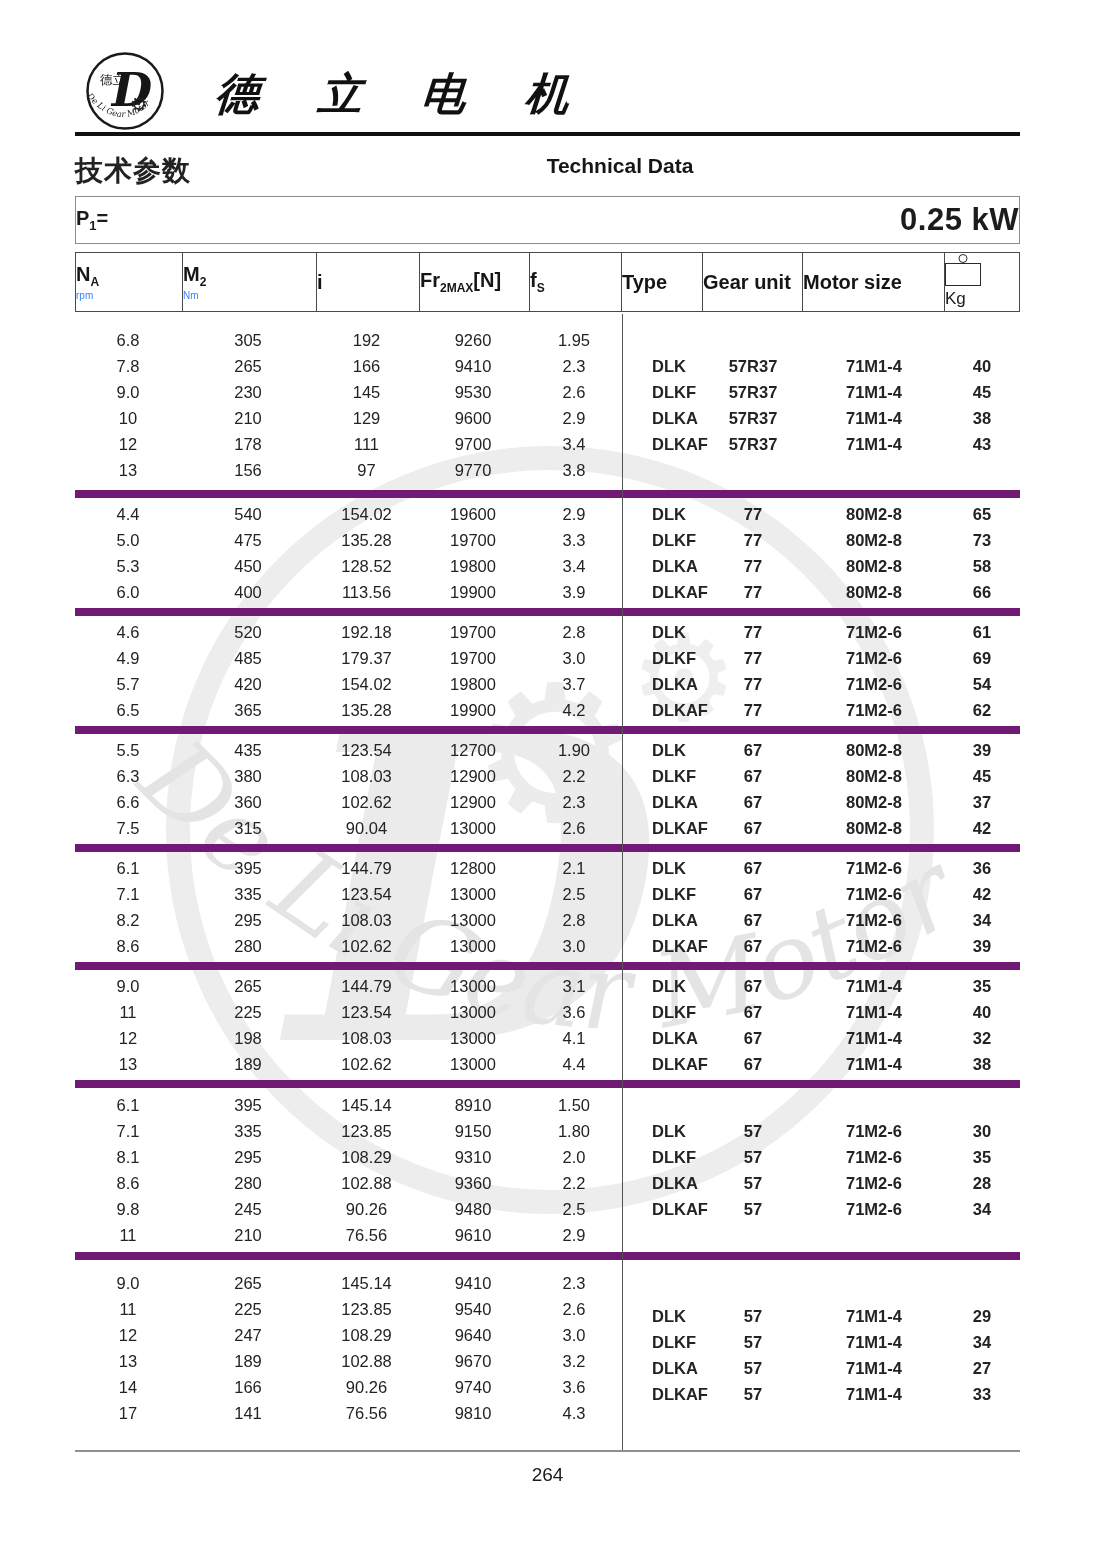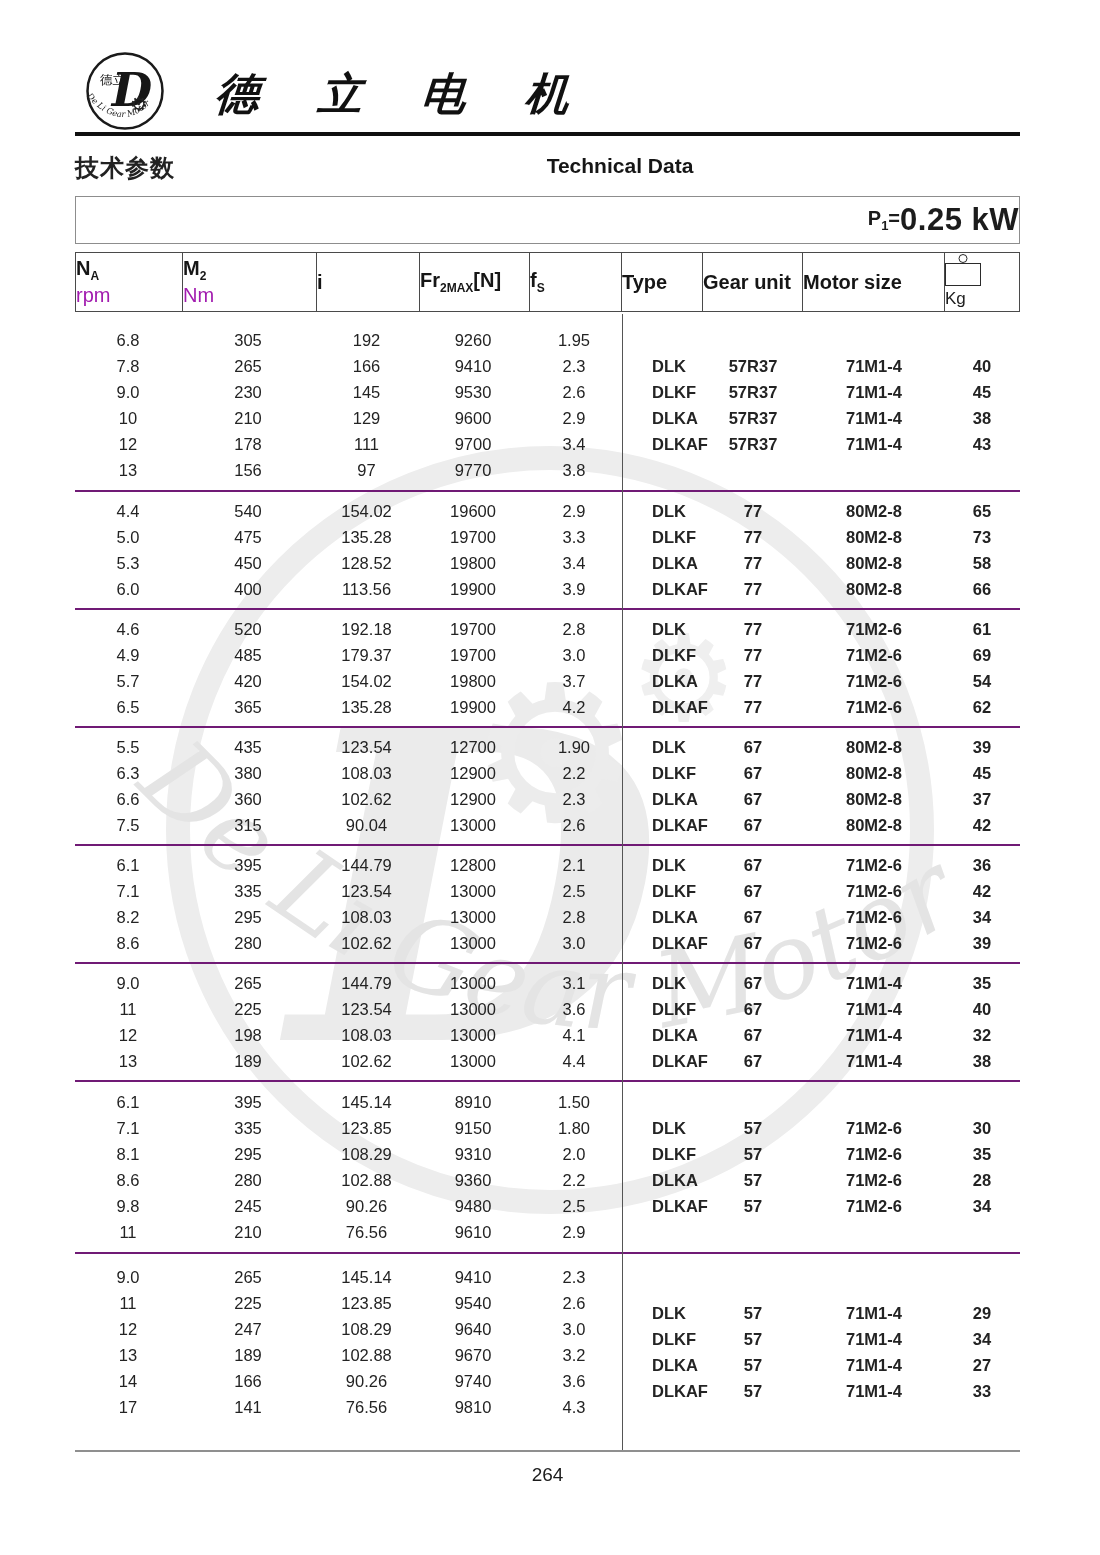--- a/index.html
+++ b/index.html
@@ -15,49 +15,49 @@
   .header-row { display:flex; align-items:center; height:72px;gap:12px; }
   .logo-wrap { width:100px; height:84px; margin-top:-6px; }
   .brand-title {
     font-family:"DejaVu Serif","Liberation Serif",serif;
     font-weight:bold; font-style:italic; font-size:44px; letter-spacing:22px;
     margin-left:28px; color:#111; transform:skewX(-4deg);
   }
   .brand-rule { width:945px; height:4px; background:#101010; margin-top:2px; }
 
   .section-row { position:relative; margin-top:16px; height:32px; }
-  .title-zh { font-size:24px; font-weight:bold; color:#222; letter-spacing:1px; }
+  .title-zh { font-size:28px; font-weight:bold; color:#222; letter-spacing:1px; }
   .title-en { position:absolute; top:2px; left:0; right:0; text-align:center; padding-left:225px;
               font-size:21px; font-weight:bold; color:#161616; }
 
   .power-box { margin-top:12px; width:945px; height:48px; border:1.5px solid #8d8d8d;
-               display:flex; align-items:center; justify-content:flex-end; }
+               display:flex; align-items:center; justify-content:space-between; }
   .power-sym { font-size:20px; font-weight:bold; }
   .power-sym sub { font-size:13px; font-weight:bold; }
   .power-val { font-size:31px; font-weight:bold; letter-spacing:0.5px; }
 
   
   .thead { margin-top:8px; width:945px; height:60px; border:1.6px solid #4a4a4a;
            display:grid; grid-template-columns:106px 134px 103px 110px 92px 81px 100px 142px 74px; }
   .th { border-left:1.4px solid #4a4a4a; display:flex; flex-direction:column;
         justify-content:center; line-height:1.15; }
   .th:first-child { border-left:none; }
   .th-main { font-size:20px; font-weight:bold; color:#161616; }
   .th-main sub { font-size:12px; font-weight:bold; }
-  .th-unit { font-size:20px; color:#a21caf; }
+  .th-unit { font-size:10px; color:#3b82f6; }
   .weight-icon { position:relative; width:36px; height:23px; border:1.8px solid #2b2b2b;
                  margin-bottom:3px; margin-top:8px; background:#fff; }
   .weight-icon::before { content:''; position:absolute; top:-10px; left:50%; transform:translateX(-50%);
                  width:7px; height:7px; border:1.6px solid #2b2b2b; border-radius:50%; background:#fff; }
   .th-kg { font-size:17px; }
 
   
   .tbody { position:relative; margin-top:8px; width:945px; border-bottom:2.2px solid #8f8f8f; }
   .tbody::after { content:''; position:absolute; left:547px; top:-6px; bottom:0; width:1.2px; background:#555; }
-  .block { display:flex; border-top:2px solid #701a75; }
+  .block { display:flex; border-top:8px solid #701a75; }
   .block:first-child { border-top:none; }
   .block-left  { width:547px; display:flex; flex-direction:column; justify-content:center; }
   .block-right { width:398px; display:flex; flex-direction:column; justify-content:center;font-weight:bold; }
   .h4 { height:118px; } .h6 { height:170px; } .h6b { height:172px; }
   .block.last { height:198px; }
   .block.last .block-left { justify-content:flex-start; padding-top:10px; }
   .row  { display:grid; grid-template-columns:106px 134px 103px 110px 92px; height:26px; align-items:center; }
   .rrow { display:grid; grid-template-columns:81px 100px 142px 74px; height:26px; align-items:center; }
   .cell { text-align:center; font-size:16.5px; color:#232323; }
   .cell-type { text-align:left; padding-left:30px; }

